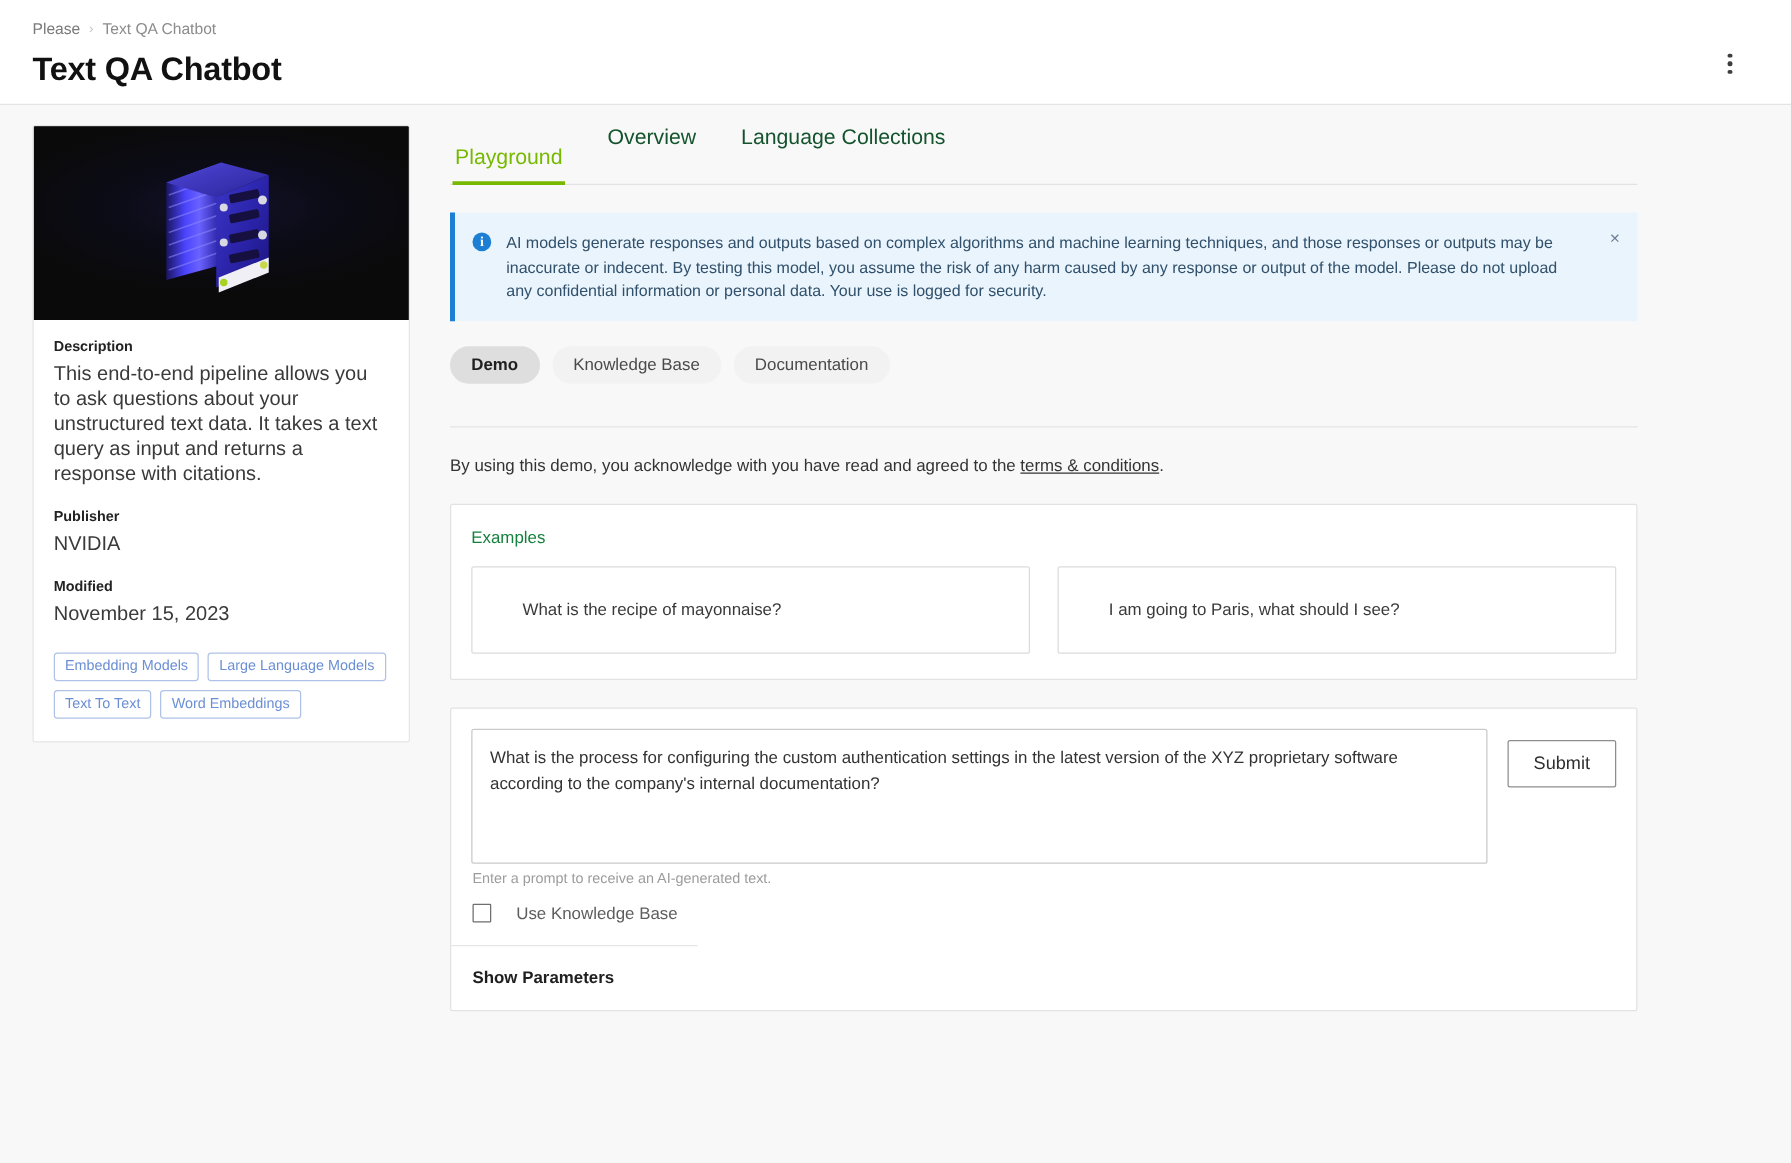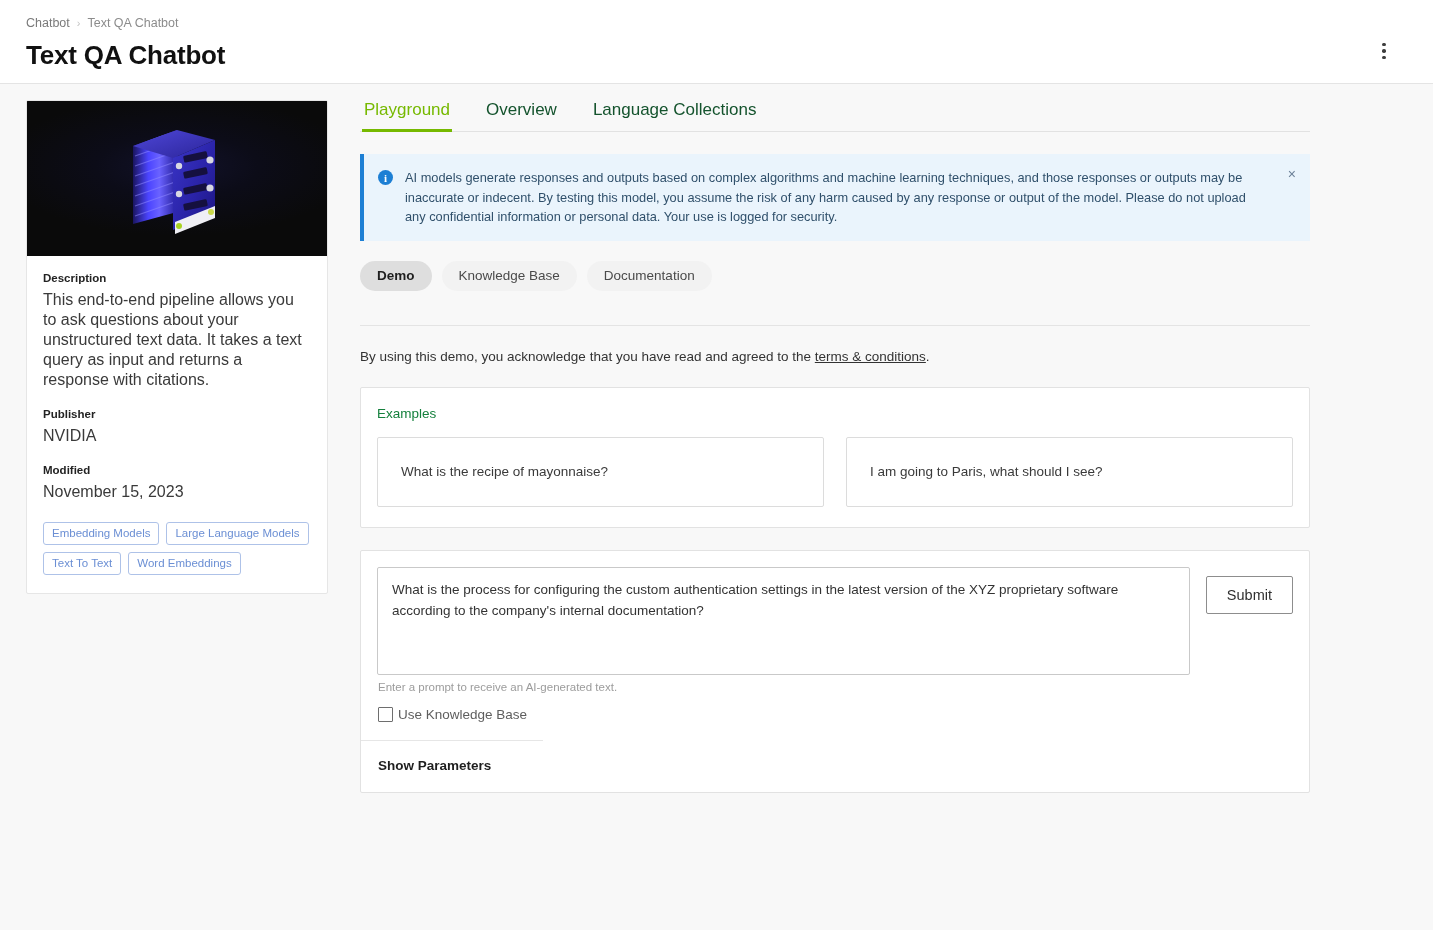--- a/index.html
+++ b/index.html
@@ -147,20 +147,21 @@
     color: #14532d;
     padding: 0 2px 9px 2px;
     cursor: pointer;
     border-bottom: 3px solid transparent;
     margin-bottom: -1px;
     white-space: nowrap;
   }
   .tab.active {
     color: #76b900;
     border-bottom-color: #76b900;
+    margin-top: 16px;
   }
 
   
   .notice {
     display: flex;
     align-items: flex-start;
     gap: 12px;
     background: #eaf4fc;
     border-left: 4px solid #1d7fd4;
     margin-top: 22px;
@@ -252,21 +253,21 @@
     gap: 22px;
     margin-top: 16px;
   }
   .example-box {
     flex: 1 1 0;
     border: 1px solid #dcdcdc;
     border-radius: 2px;
     min-height: 70px;
     display: flex;
     align-items: center;
-    padding: 10px 23px;
+    padding: 10px 40px;
     font-size: 13.5px;
     color: #3a3a3a;
     cursor: pointer;
     background: #ffffff;
   }
 
   .prompt-card { margin-top: 22px; }
   .prompt-row {
     display: flex;
     align-items: flex-start;
@@ -300,21 +301,21 @@
     font-family: "Liberation Sans", sans-serif;
   }
   .prompt-help {
     font-size: 11.5px;
     color: #9c9c9c;
     padding: 6px 16px 0 17px;
   }
   .kb-row {
     display: flex;
     align-items: center;
-    gap: 5px;
+    gap: 20px;
     padding: 14px 16px 18px 17px;
     border-bottom: 1px solid #e6e6e6;
     cursor: pointer;
     width: fit-content;
   }
   .checkbox {
     width: 15px;
     height: 15px;
     border: 1.5px solid #6e6e6e;
     border-radius: 1px;
@@ -330,21 +331,21 @@
     font-weight: bold;
     color: #1f1f1f;
     cursor: pointer;
   }
 </style>
 </head>
 <body>
 
 <div class="page-header">
   <div class="breadcrumb">
-    <span class="crumb-link">Chatbot</span>
+    <span class="crumb-link">Please</span>
     <span class="sep">›</span>
     <span class="crumb">Text QA Chatbot</span>
   </div>
   <div class="page-title">Text QA Chatbot</div>
   <div class="kebab-menu">
     <i></i>
     <i></i>
     <i></i>
   </div>
 </div>
@@ -440,21 +441,21 @@
       <div class="notice-close">×</div>
     </div>
 
     <div class="pill-row">
       <div class="pill active">Demo</div>
       <div class="pill">Knowledge Base</div>
       <div class="pill">Documentation</div>
     </div>
 
     <div class="terms">
-      <span>By using this demo, you acknowledge that you have read and agreed to the </span><a href="#">terms &amp; conditions</a><span>.</span>
+      <span>By using this demo, you acknowledge with you have read and agreed to the </span><a href="#">terms &amp; conditions</a><span>.</span>
     </div>
 
     <div class="card examples-card">
       <div class="card-title">Examples</div>
       <div class="examples-grid">
         <div class="example-box">What is the recipe of mayonnaise?</div>
         <div class="example-box">I am going to Paris, what should I see?</div>
       </div>
     </div>
 

